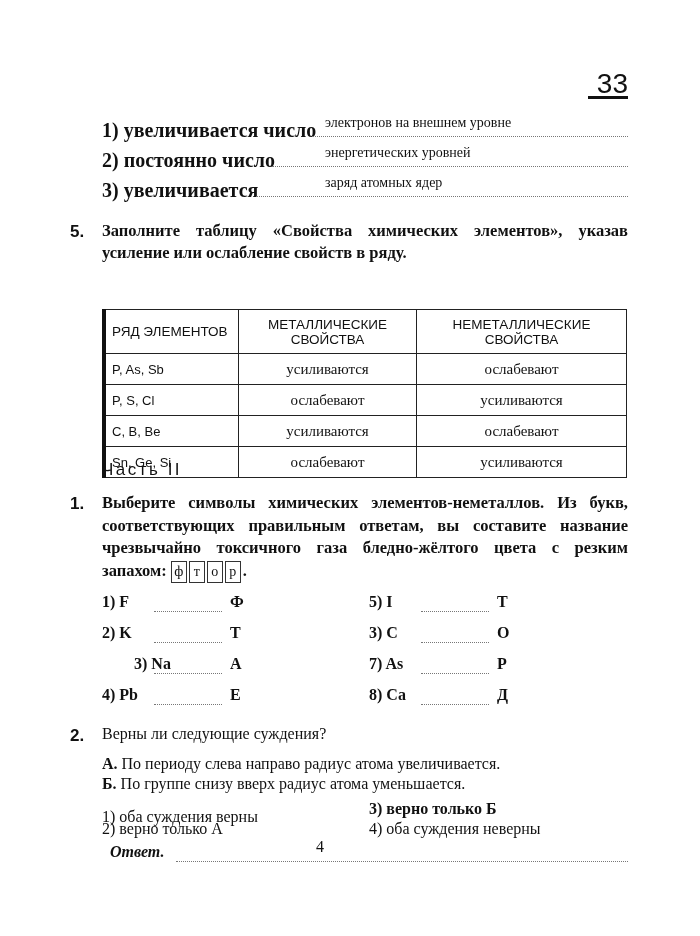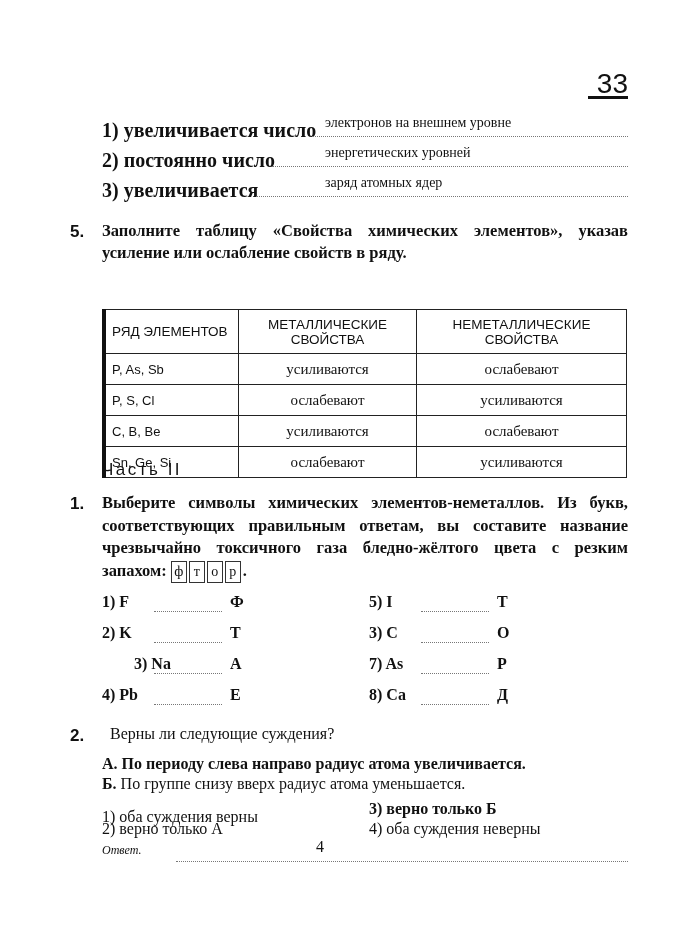--- a/index.html
+++ b/index.html
@@ -16,21 +16,21 @@
   table.props { position: absolute; left: 102px; top: 269px; width: 525px; border-collapse: collapse; margin-top: 40px; }
   table.props td { border: 1.5px solid #222; padding: 0 6px; height: 30px; font-size: 15px; }
   table.props tr.head td { height: 43px; font-size: 13.5px; text-align: center; line-height: 15px; }
   table.props td.first { border-left: 4px solid #111; text-align: left; font-size: 13px; }
   table.props td.c { text-align: center; }
   .part { position: absolute; left: 102px; top: 460px; font-size: 17px; letter-spacing: 2.5px; }
   .letter-box { display: inline-block; border: 1px solid #333; width: 14px; height: 20px; text-align: center; font-size: 14px; line-height: 20px; margin-right: 2px; font-weight: normal; }
   .opt { position: absolute; font-size: 16px; font-weight: bold; }
   .opt-line { position: absolute; border-bottom: 1px dotted #777; width: 68px; height: 16px; }
   .opt-letter { position: absolute; font-size: 16px; font-weight: bold; }
-  .answer-label { position: absolute; left: 102px; top: 843px; font-size: 12px; font-weight: normal; font-style: italic; }
+  .answer-label { position: absolute; left: 110px; top: 843px; font-size: 16px; font-weight: bold; font-style: italic; }
   .answer-line { position: absolute; left: 176px; top: 843px; width: 452px; height: 18px; border-bottom: 1px dotted #777; }
   .answer-val { position: absolute; left: 316px; top: 838px; font-size: 16px; }
 </style>
 </head>
 <body>
 
 <div class="page-num sans">33</div>
 <div class="page-rule"></div>
 
 <div class="fill-label serif" style="left:102px; top:119px;">1) увеличивается число</div>
@@ -113,23 +113,23 @@
 
 <div class="opt serif" style="left:369px; top:655px;">7) As</div>
 <div class="opt-line" style="left:421px; top:657px;"></div>
 <div class="opt-letter serif" style="left:497px; top:655px;">Р</div>
 
 <div class="opt serif" style="left:369px; top:686px;">8) Ca</div>
 <div class="opt-line" style="left:421px; top:688px;"></div>
 <div class="opt-letter serif" style="left:497px; top:686px;">Д</div>
 
 <div class="qnum sans" style="left:70px; top:726px;">2.</div>
-<div class="opt serif" style="left:102px; top:725px; font-weight:normal;margin-left:8px;">Верны ли следующие суждения?</div>
+<div class="opt serif" style="left:102px; top:725px; font-weight:normal;">Верны ли следующие суждения?</div>
 
-<div class="opt serif" style="left:102px; top:755px; font-weight:bold;">
+<div class="opt serif" style="left:102px; top:755px; font-weight:normal;">
   <b>А.</b>
   <span>По периоду слева направо радиус атома увеличивается.</span>
 </div>
 <div class="opt serif" style="left:102px; top:775px; font-weight:normal;">
   <b>Б.</b>
   <span>По группе снизу вверх радиус атома уменьшается.</span>
 </div>
 
 <div class="opt serif" style="left:102px; top:808px; font-weight:normal;text-align:right;">1) оба суждения верны</div>
 <div class="opt serif" style="left:102px; top:820px; font-weight:normal;">2) верно только А</div>

